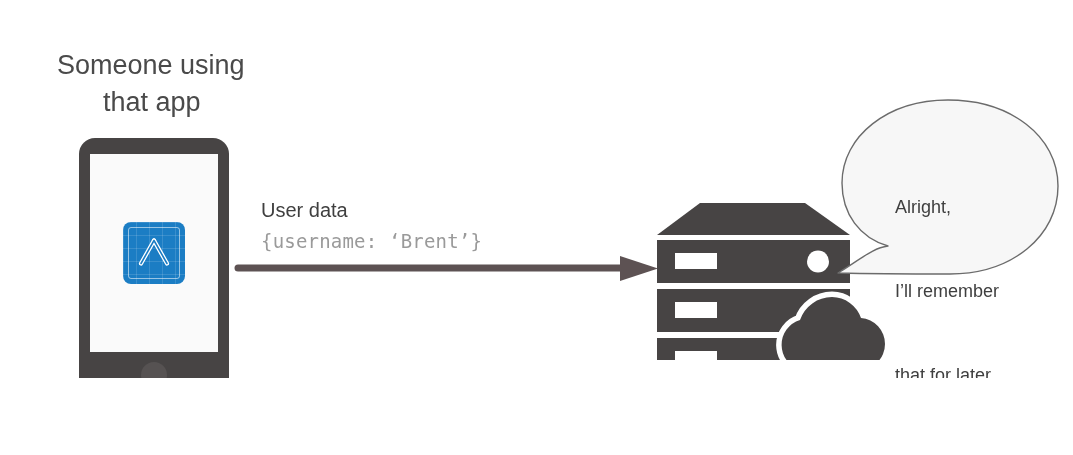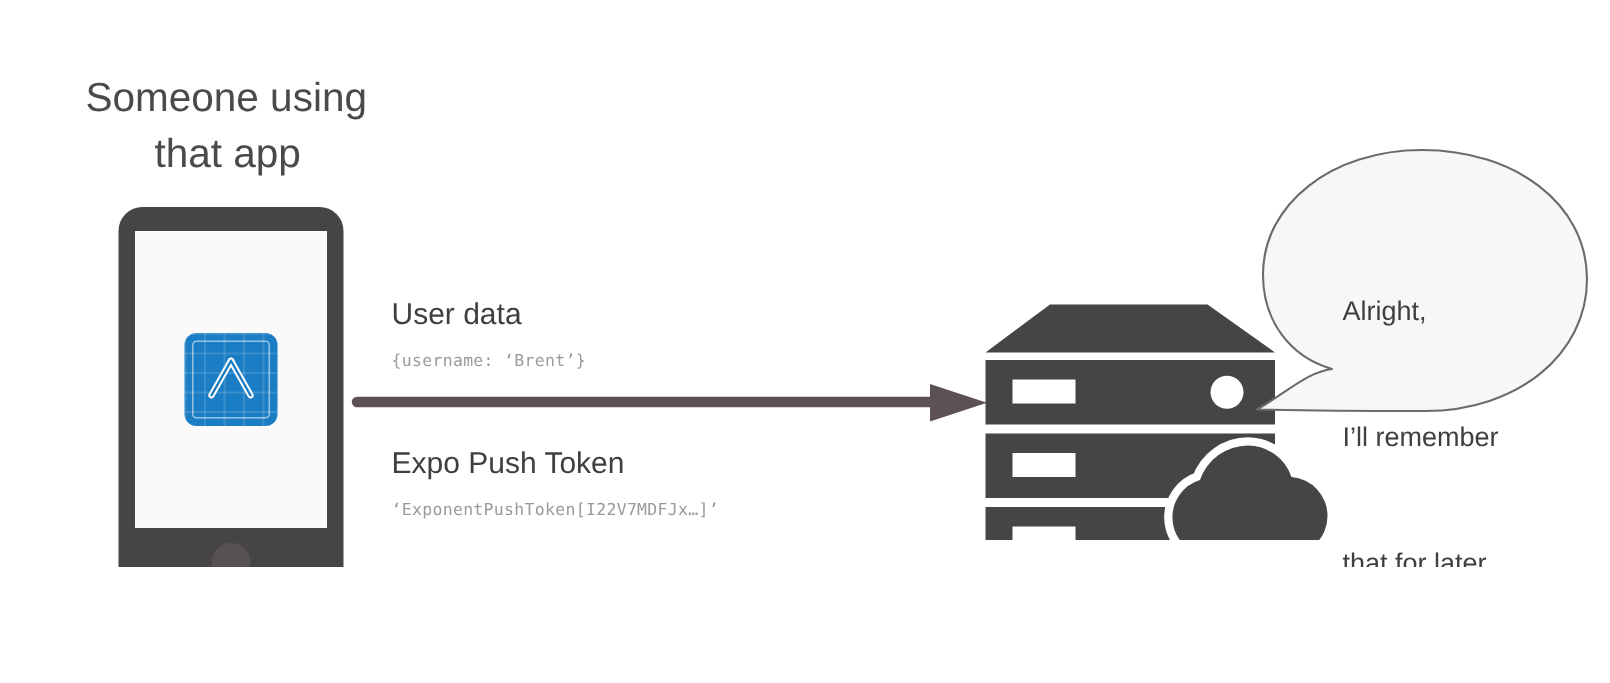--- a/index.html
+++ b/index.html
@@ -31,21 +31,21 @@
     position: absolute;
     color: #3f3f3f;
     font-size: 20px;
     line-height: 24px;
     white-space: pre;
   }
   .flow-code {
     position: absolute;
     color: #9a9a9a;
     font-family: "DejaVu Sans Mono", "Liberation Mono", monospace;
-    font-size: 11px;
+    font-size: 19px;
     line-height: 20px;
     letter-spacing: 0.2px;
     white-space: pre;
   }
 
   
   #phone {
     position: absolute;
     left: 79px;
     top: 138px;
@@ -140,22 +140,20 @@
   </div>
 
   <svg id="arrow" width="440" height="40" viewBox="0 0 440 40">
     <line x1="8" y1="18" x2="400" y2="18" stroke="#5d5253" stroke-width="7" stroke-linecap="round"></line>
     <polygon points="390,6 428,18.5 390,31" fill="#5d5253"></polygon>
   </svg>
 
   <div class="flow-title" style="left:261px; top:198px;">User data</div>
   <div class="flow-code" style="left:261px; top:231px;">{username: ‘Brent’}</div>
 
-  <div class="flow-title" style="left:261px; top:297px;">Expo Push Token</div>
-  <div class="flow-code" style="left:261px; top:330px;">‘ExponentPushToken[I22V7MDFJx…]’</div>
 
 
   <svg id="server" width="250" height="195" viewBox="0 0 250 195">
 
     <polygon points="45,38 150,38 195,70 2,70" fill="#474444"></polygon>
 
     <rect x="2" y="75" width="193" height="43" fill="#474444"></rect>
     <rect x="20" y="88" width="42" height="16" fill="#ffffff"></rect>
     <circle cx="163" cy="96.5" r="11" fill="#ffffff"></circle>
 

